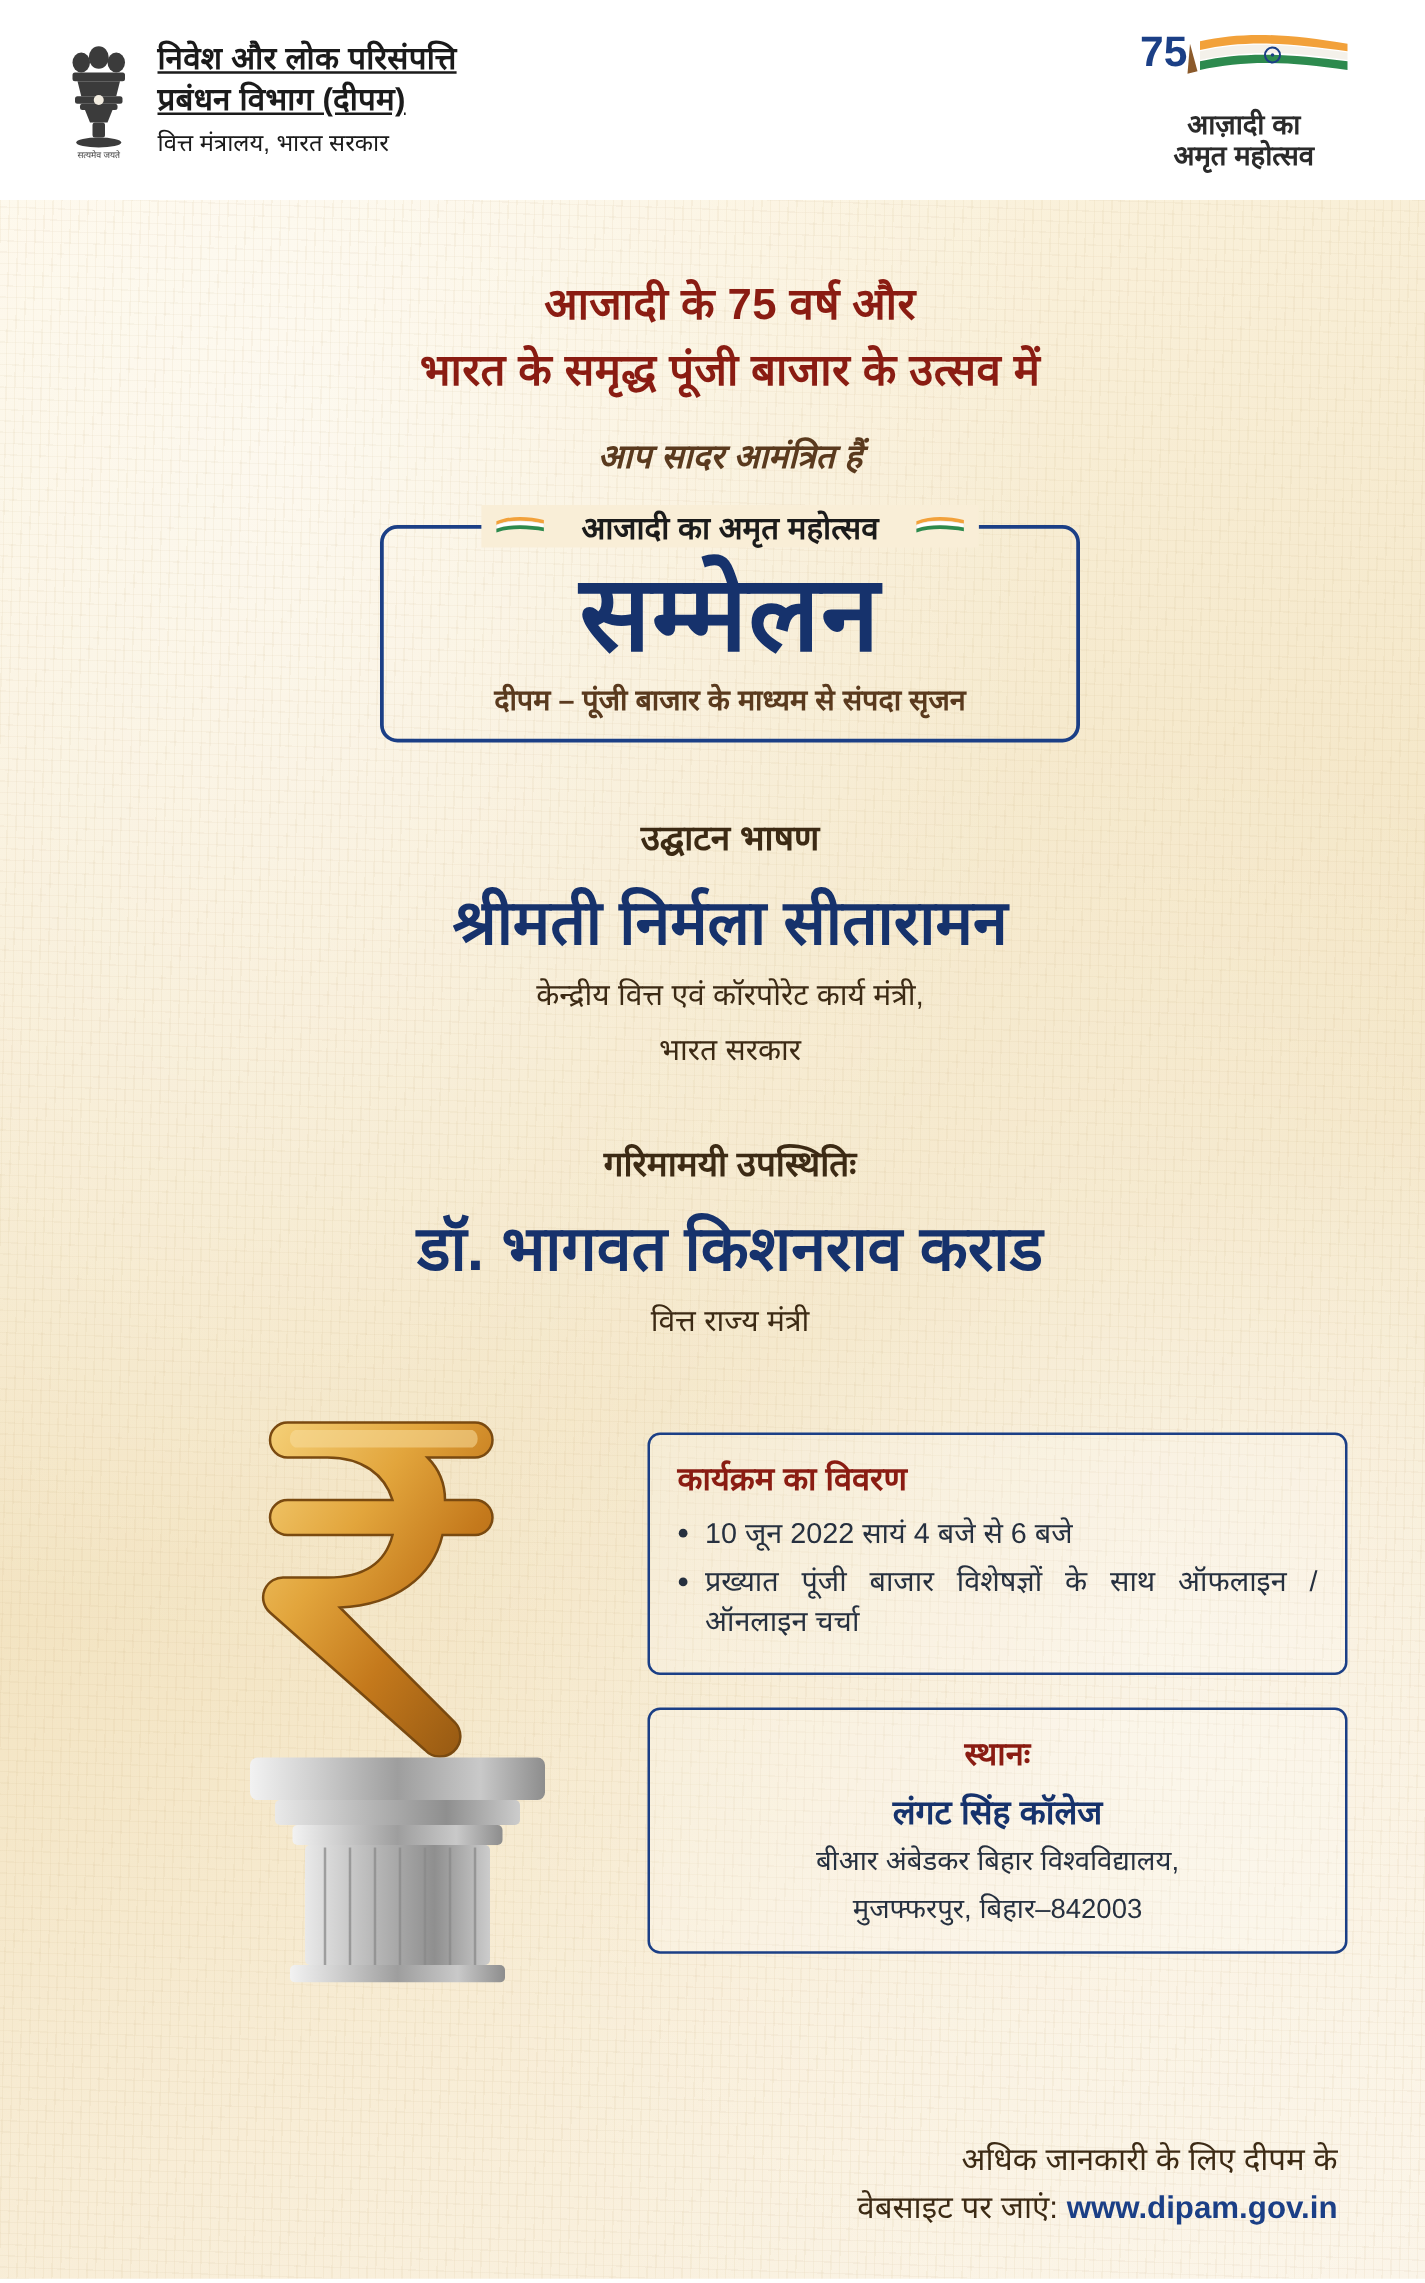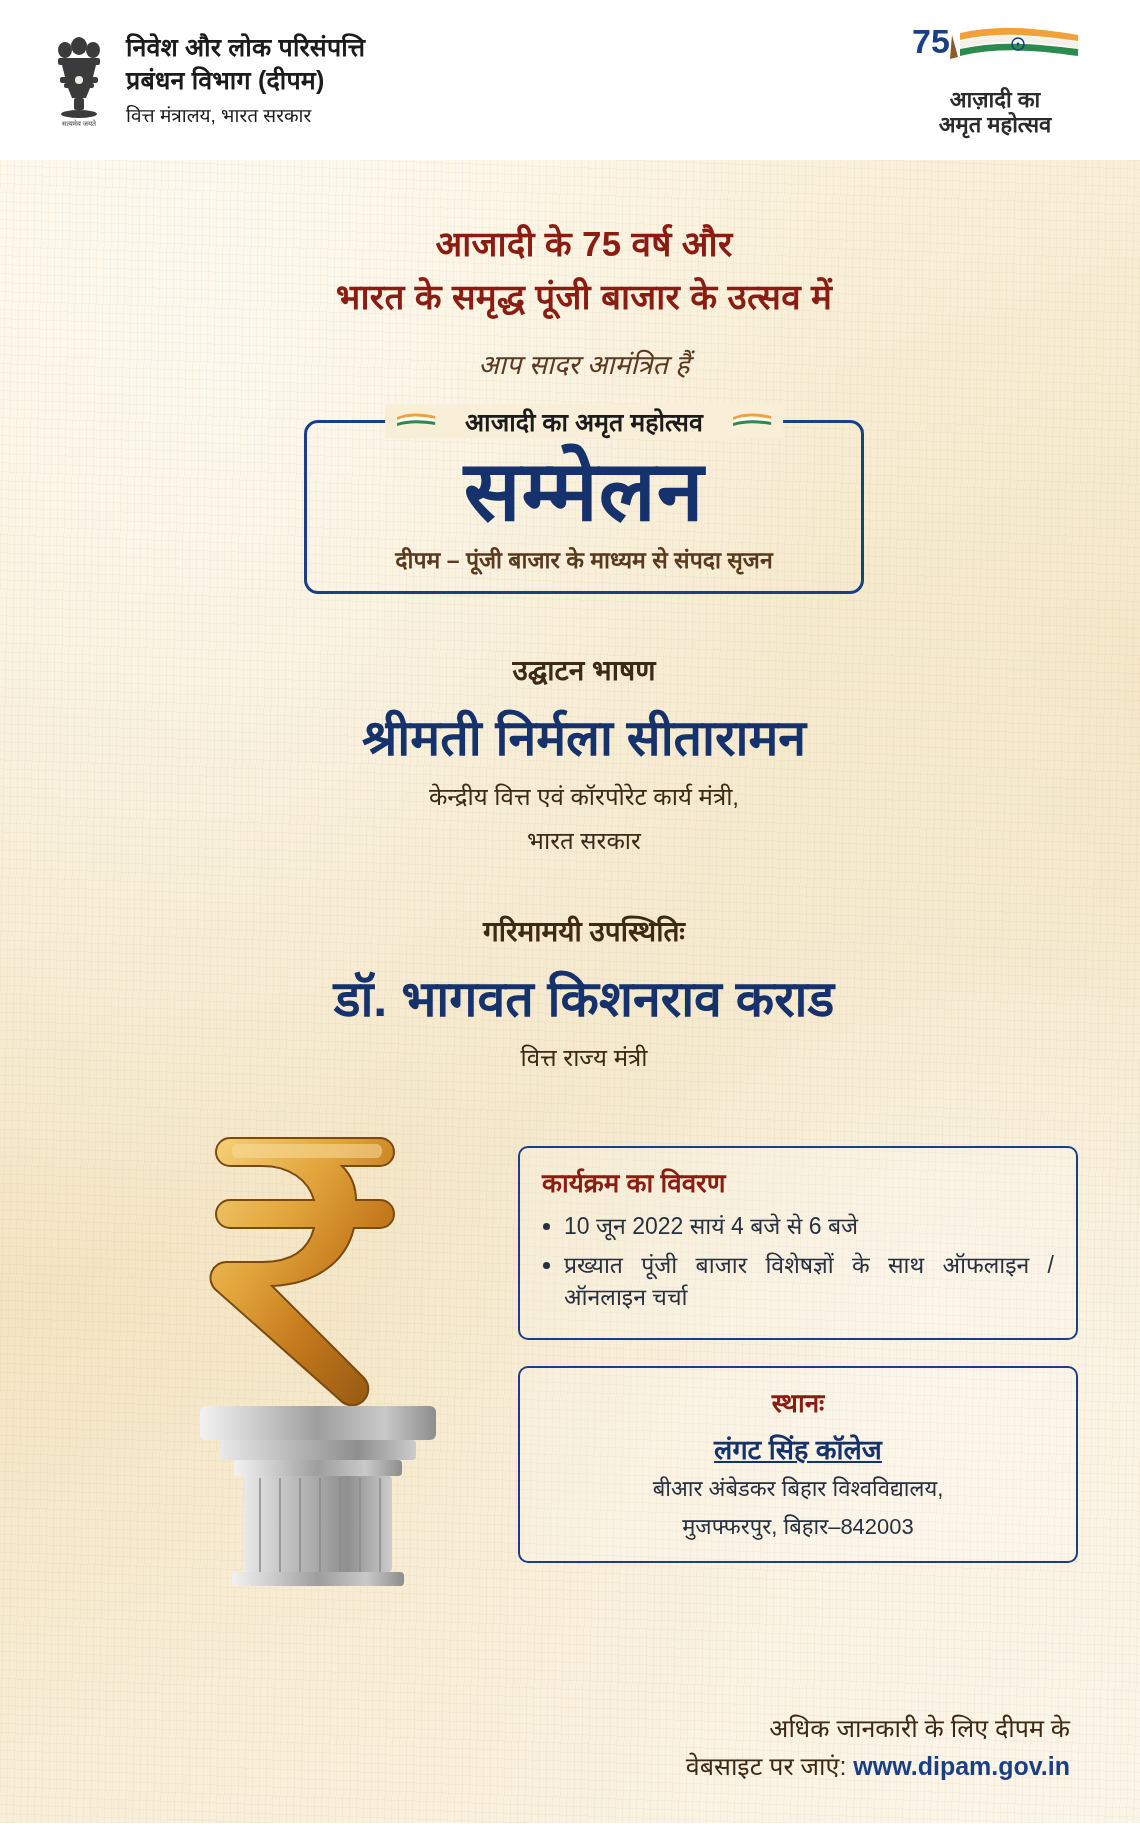--- a/index.html
+++ b/index.html
@@ -49,20 +49,21 @@
     position: relative;
   }
   .dept-text {
     line-height: 1.32;
   }
   .dept-line1, .dept-line2 {
     font-size: 25px;
     color: #1b1b1b;
     font-weight: 600;
     letter-spacing: .2px;
+    text-decoration: underline;
   }
   .dept-line3 {
     font-size: 19px;
     color: #1b1b1b;
     margin-top: 6px;
     font-weight: 400;
   }
   .amrit-logo {
     display: flex;
     flex-direction: column;
@@ -128,21 +129,21 @@
     font-size: 35px;
     color: #8a1c12;
     font-weight: 700;
     line-height: 1.5;
     letter-spacing: .3px;
   }
   .invite-l3 {
     margin-top: 22px;
     font-size: 27px;
     color: #5a3a1e;
-    font-weight: 400;
+    font-weight: 700;
     font-style: italic;
   }
 
   
   .logo-box {
     margin: 38px auto 0;
     width: 560px;
     border: 3px solid #1b3f86;
     border-radius: 14px;
     position: relative;
@@ -257,21 +258,20 @@
     color: #26303f;
     line-height: 1.42;
     margin-bottom: 6px;
     text-align: justify;
   }
   .venue-name {
     text-align: center;
     font-size: 27px;
     color: #16326c;
     font-weight: 700;
-    text-decoration: underline;
   }
   .venue-addr {
     text-align: center;
     font-size: 22px;
     color: #26303f;
     line-height: 1.45;
     margin-top: 6px;
   }
 
   .footer {

